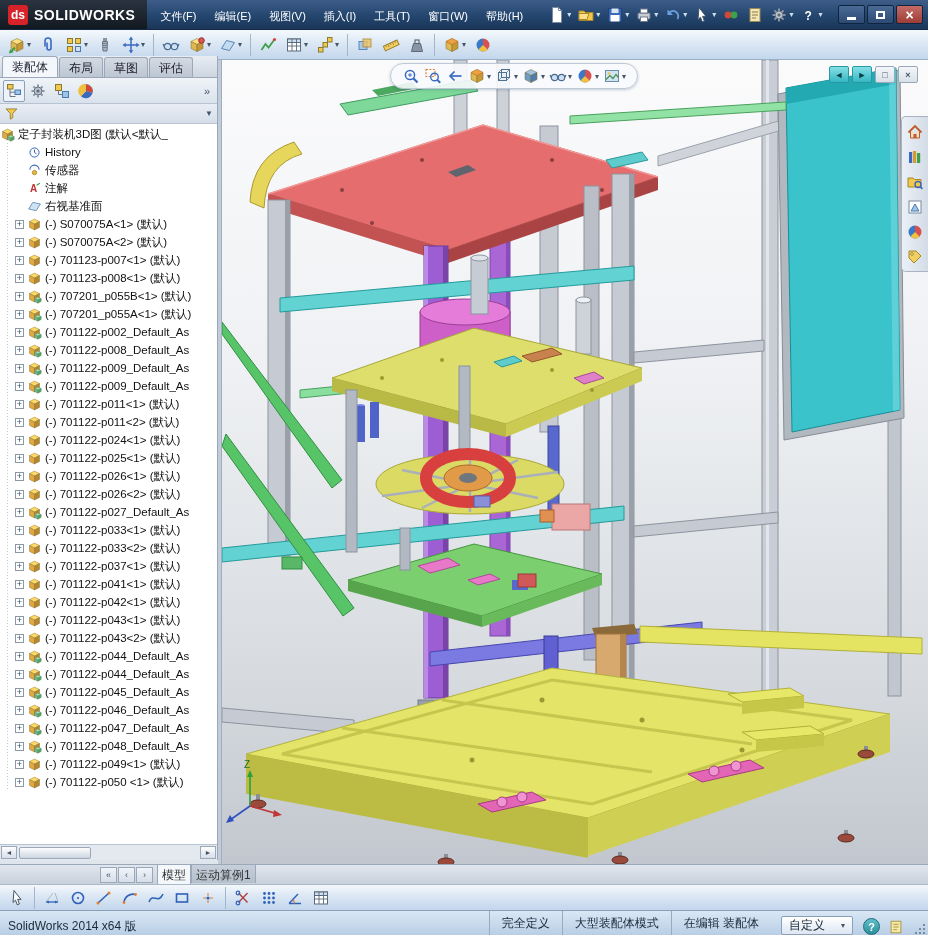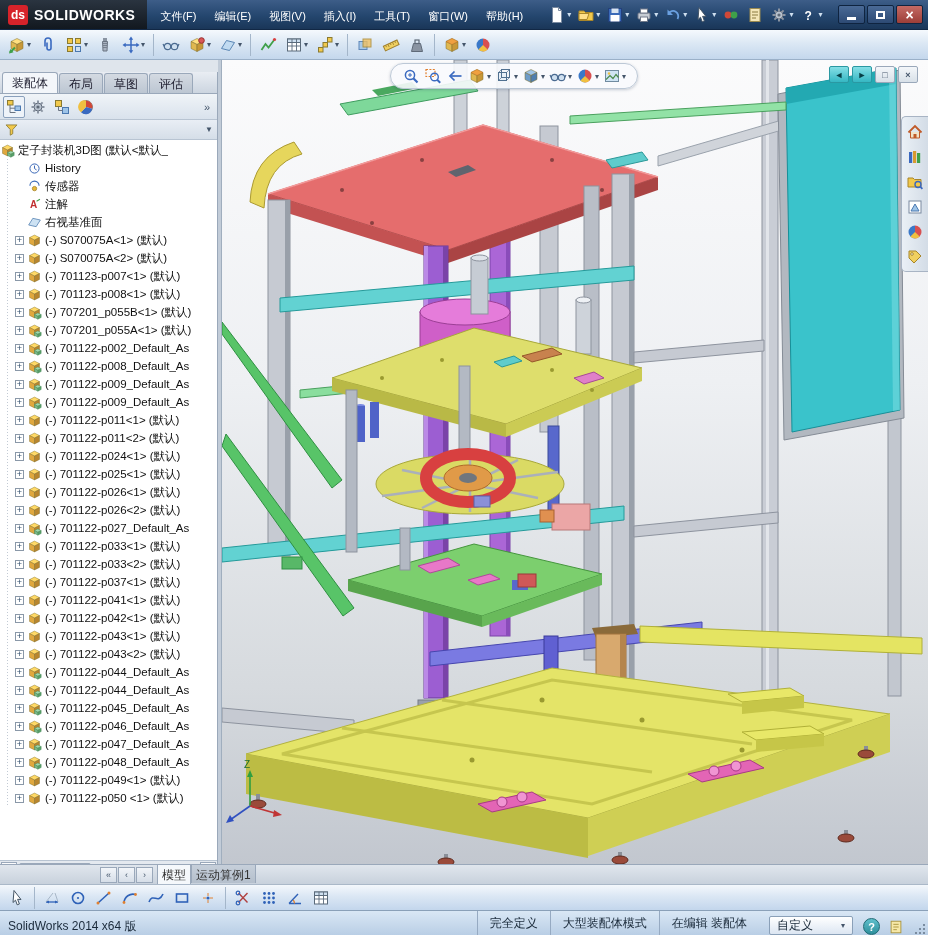--- a/index.html
+++ b/index.html
@@ -22,21 +22,21 @@
 .winbtn.close{background:linear-gradient(#c46a64,#9c3e38)}
 .wmin{width:9px;height:3px;background:#fff;display:block;margin-top:8px}
 .wmax{width:9px;height:8px;border:2px solid #fff;display:block}
 .wx{color:#fff;font-size:14px;font-weight:bold;line-height:1}
 
 .toolbar2{position:absolute;left:0;top:30px;width:100%;height:30px;background:linear-gradient(#f5f9fd,#dce8f4 45%,#c4d7ec);border-bottom:1px solid #9ab0c8;display:flex;align-items:center;padding-left:4px}
 .t2btn{display:flex;align-items:center;height:26px;padding:0 3px;border:1px solid transparent;border-radius:2px}
 .t2btn .dd{color:#44556a}
 .t2sep{width:1px;height:22px;background:#a4b6ca;margin:0 4px}
 
-.leftpanel{position:absolute;left:0;top:72px;width:218px;height:804px;background:#dbe2ea;border-right:1px solid #9aa8ba}
+.leftpanel{position:absolute;left:0;top:56px;width:218px;height:804px;background:#dbe2ea;border-right:1px solid #9aa8ba}
 .panel-tabs{display:flex;align-items:flex-end;height:22px;background:linear-gradient(#e9edf3,#ccd5e0);border-bottom:1px solid #9aa8ba;padding-left:2px}
 .ptab{padding:2px 9px 3px;font-size:12px;color:#223;border:1px solid #9aa8ba;border-bottom:none;border-radius:3px 3px 0 0;background:linear-gradient(#d4dae2,#bcc6d2);margin-right:1px;height:20px;white-space:nowrap}
 .ptab.active{background:#f3f6fa;height:21px}
 .panel-tools{height:26px;background:linear-gradient(#f0f4f8,#d9e2ec);display:flex;align-items:center;padding:0 3px;border-bottom:1px solid #b8c4d2;gap:2px}
 .ptool{width:22px;height:22px;display:flex;align-items:center;justify-content:center;border:1px solid transparent;border-radius:2px}
 .ptool.first{border:1px solid #8aa0bc;background:#eef3f9}
 .overflow{margin-left:auto;color:#44556a;font-size:11px;padding-right:4px}
 .filter-row{height:20px;background:linear-gradient(#e9eef5,#d5dee8);display:flex;align-items:center;border-bottom:1px solid #b8c4d2;padding:0 4px}
 .fic{width:15px;height:15px}
 .chev{font-size:8px;color:#44556a}
@@ -69,21 +69,21 @@
 .doctabs{position:absolute;left:0;top:864px;width:100%;height:20px;background:linear-gradient(#e0e6ed,#c8d1dc);border-top:1px solid #9aa8ba;display:flex;align-items:flex-end}
 .tabnav{display:flex;margin-left:100px;gap:1px;margin-bottom:1px}
 .tnbtn{width:17px;height:16px;font-size:9px;display:flex;align-items:center;justify-content:center;border:1px solid #9aa8ba;background:linear-gradient(#f2f5f9,#d6dee8);color:#44556a}
 .dtabs{display:flex;margin-left:4px}
 .dtab{padding:2px 4px 3px;font-size:12px;border:1px solid #9aa8ba;border-bottom:none;background:linear-gradient(#c6cfda,#b4bfcc);color:#333;height:19px;white-space:nowrap}
 .dtab.active{background:#f5f8fb;height:20px}
 .sketchbar{position:absolute;left:0;top:884px;width:100%;height:26px;background:linear-gradient(#f4f8fc,#dbe7f4 45%,#c3d6ec);border-top:1px solid #aab8c8;display:flex;align-items:center;padding-left:4px}
 .statusbar{position:absolute;left:0;top:910px;width:100%;height:25px;background:linear-gradient(#d9e7f5,#b9cee5);border-top:1px solid #8aa0b8;display:flex;align-items:flex-end;font-size:12px;color:#1a2a3a}
 .sb-left{padding:0 8px;flex:1}
 .sb-seg{height:100%;display:flex;align-items:center;padding:0 12px;border-left:1px solid #96aac2;white-space:nowrap}
-.sb-combo{display:flex;align-items:center;gap:28px;border:1px solid #8aa0b8;background:linear-gradient(#ffffff,#dce6f2);height:19px;padding:0 7px;margin:0 10px;border-radius:2px}
+.sb-combo{display:flex;align-items:center;gap:16px;border:1px solid #8aa0b8;background:linear-gradient(#ffffff,#dce6f2);height:19px;padding:0 7px;margin:0 10px;border-radius:2px}
 .sb-help{width:17px;height:17px;border-radius:50%;background:linear-gradient(#5fc0cc,#2e8f9c);border:1px solid #1e6a74;color:#fff;font-size:11px;font-weight:bold;display:flex;align-items:center;justify-content:center}
 .sb-ic{width:16px;height:16px;margin:0 8px}
 .grip{width:14px;height:14px;position:relative;margin-right:2px}
 .grip::before{content:"";position:absolute;right:1px;bottom:1px;width:2px;height:2px;background:#7a8ca0;box-shadow:-4px 0 #7a8ca0,-8px 0 #7a8ca0,0 -4px #7a8ca0,-4px -4px #7a8ca0,0 -8px #7a8ca0}
 </style>
 </head>
 <body>
 
 <div class="app">
 

